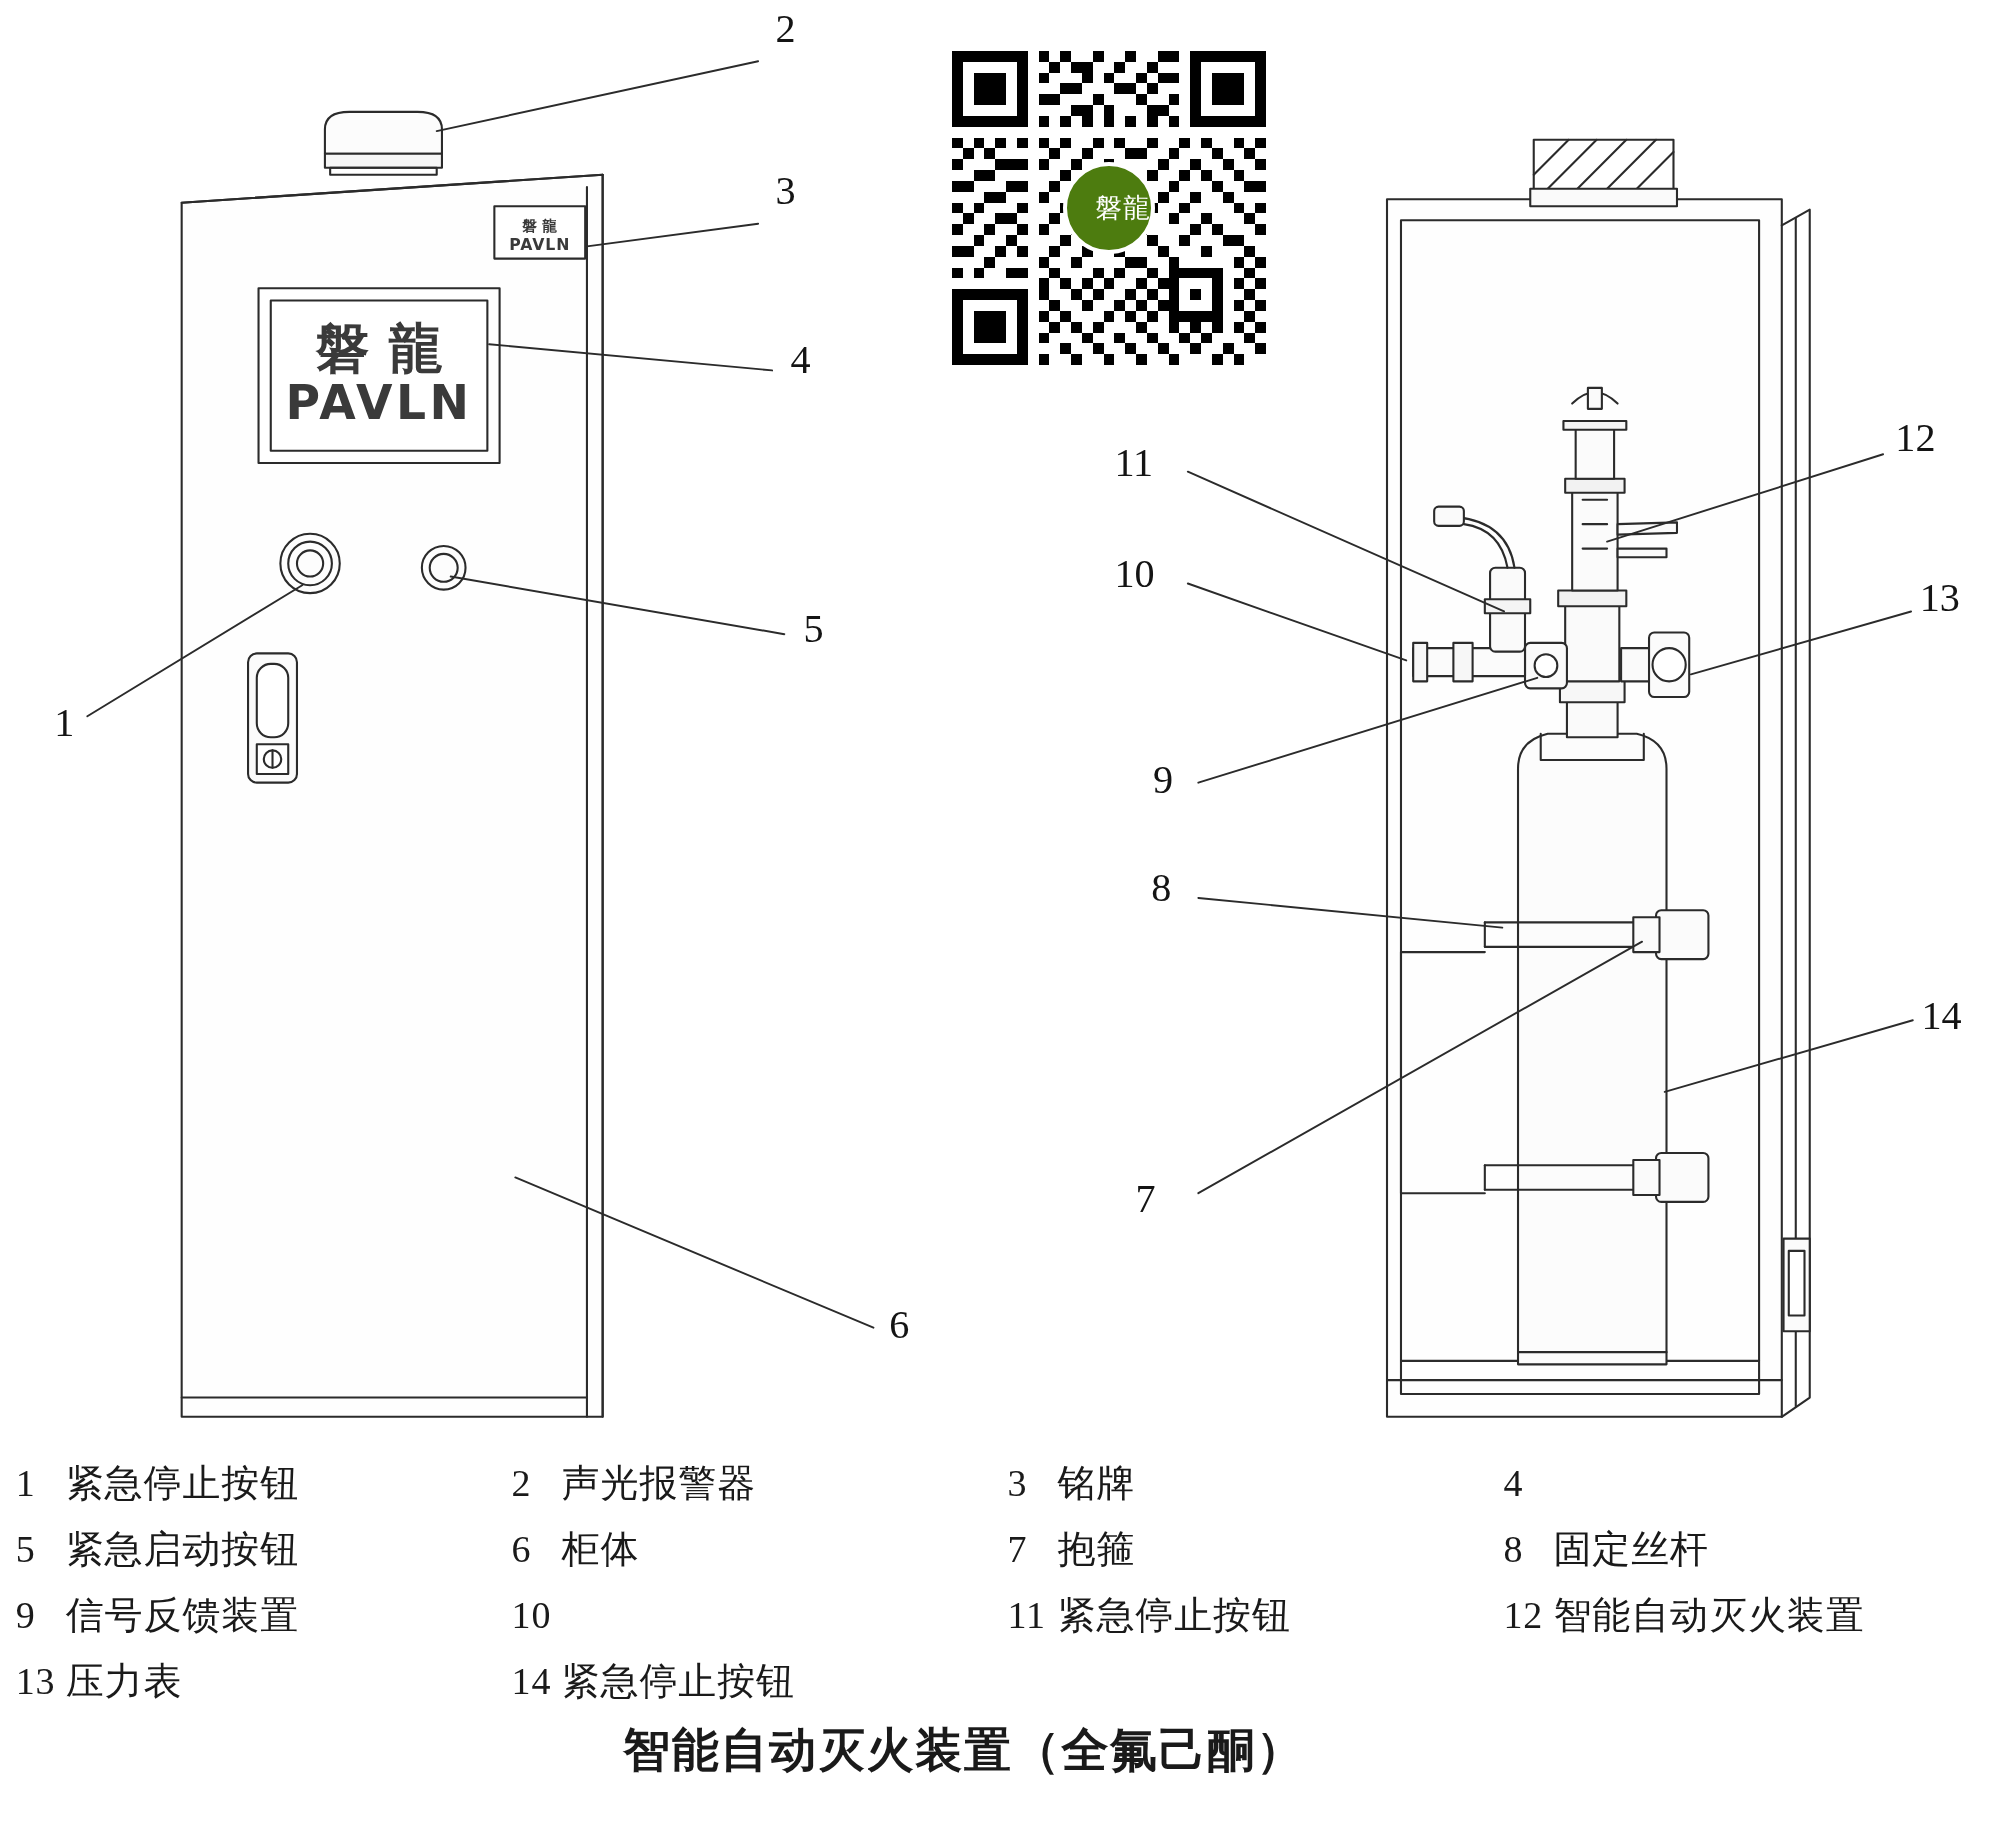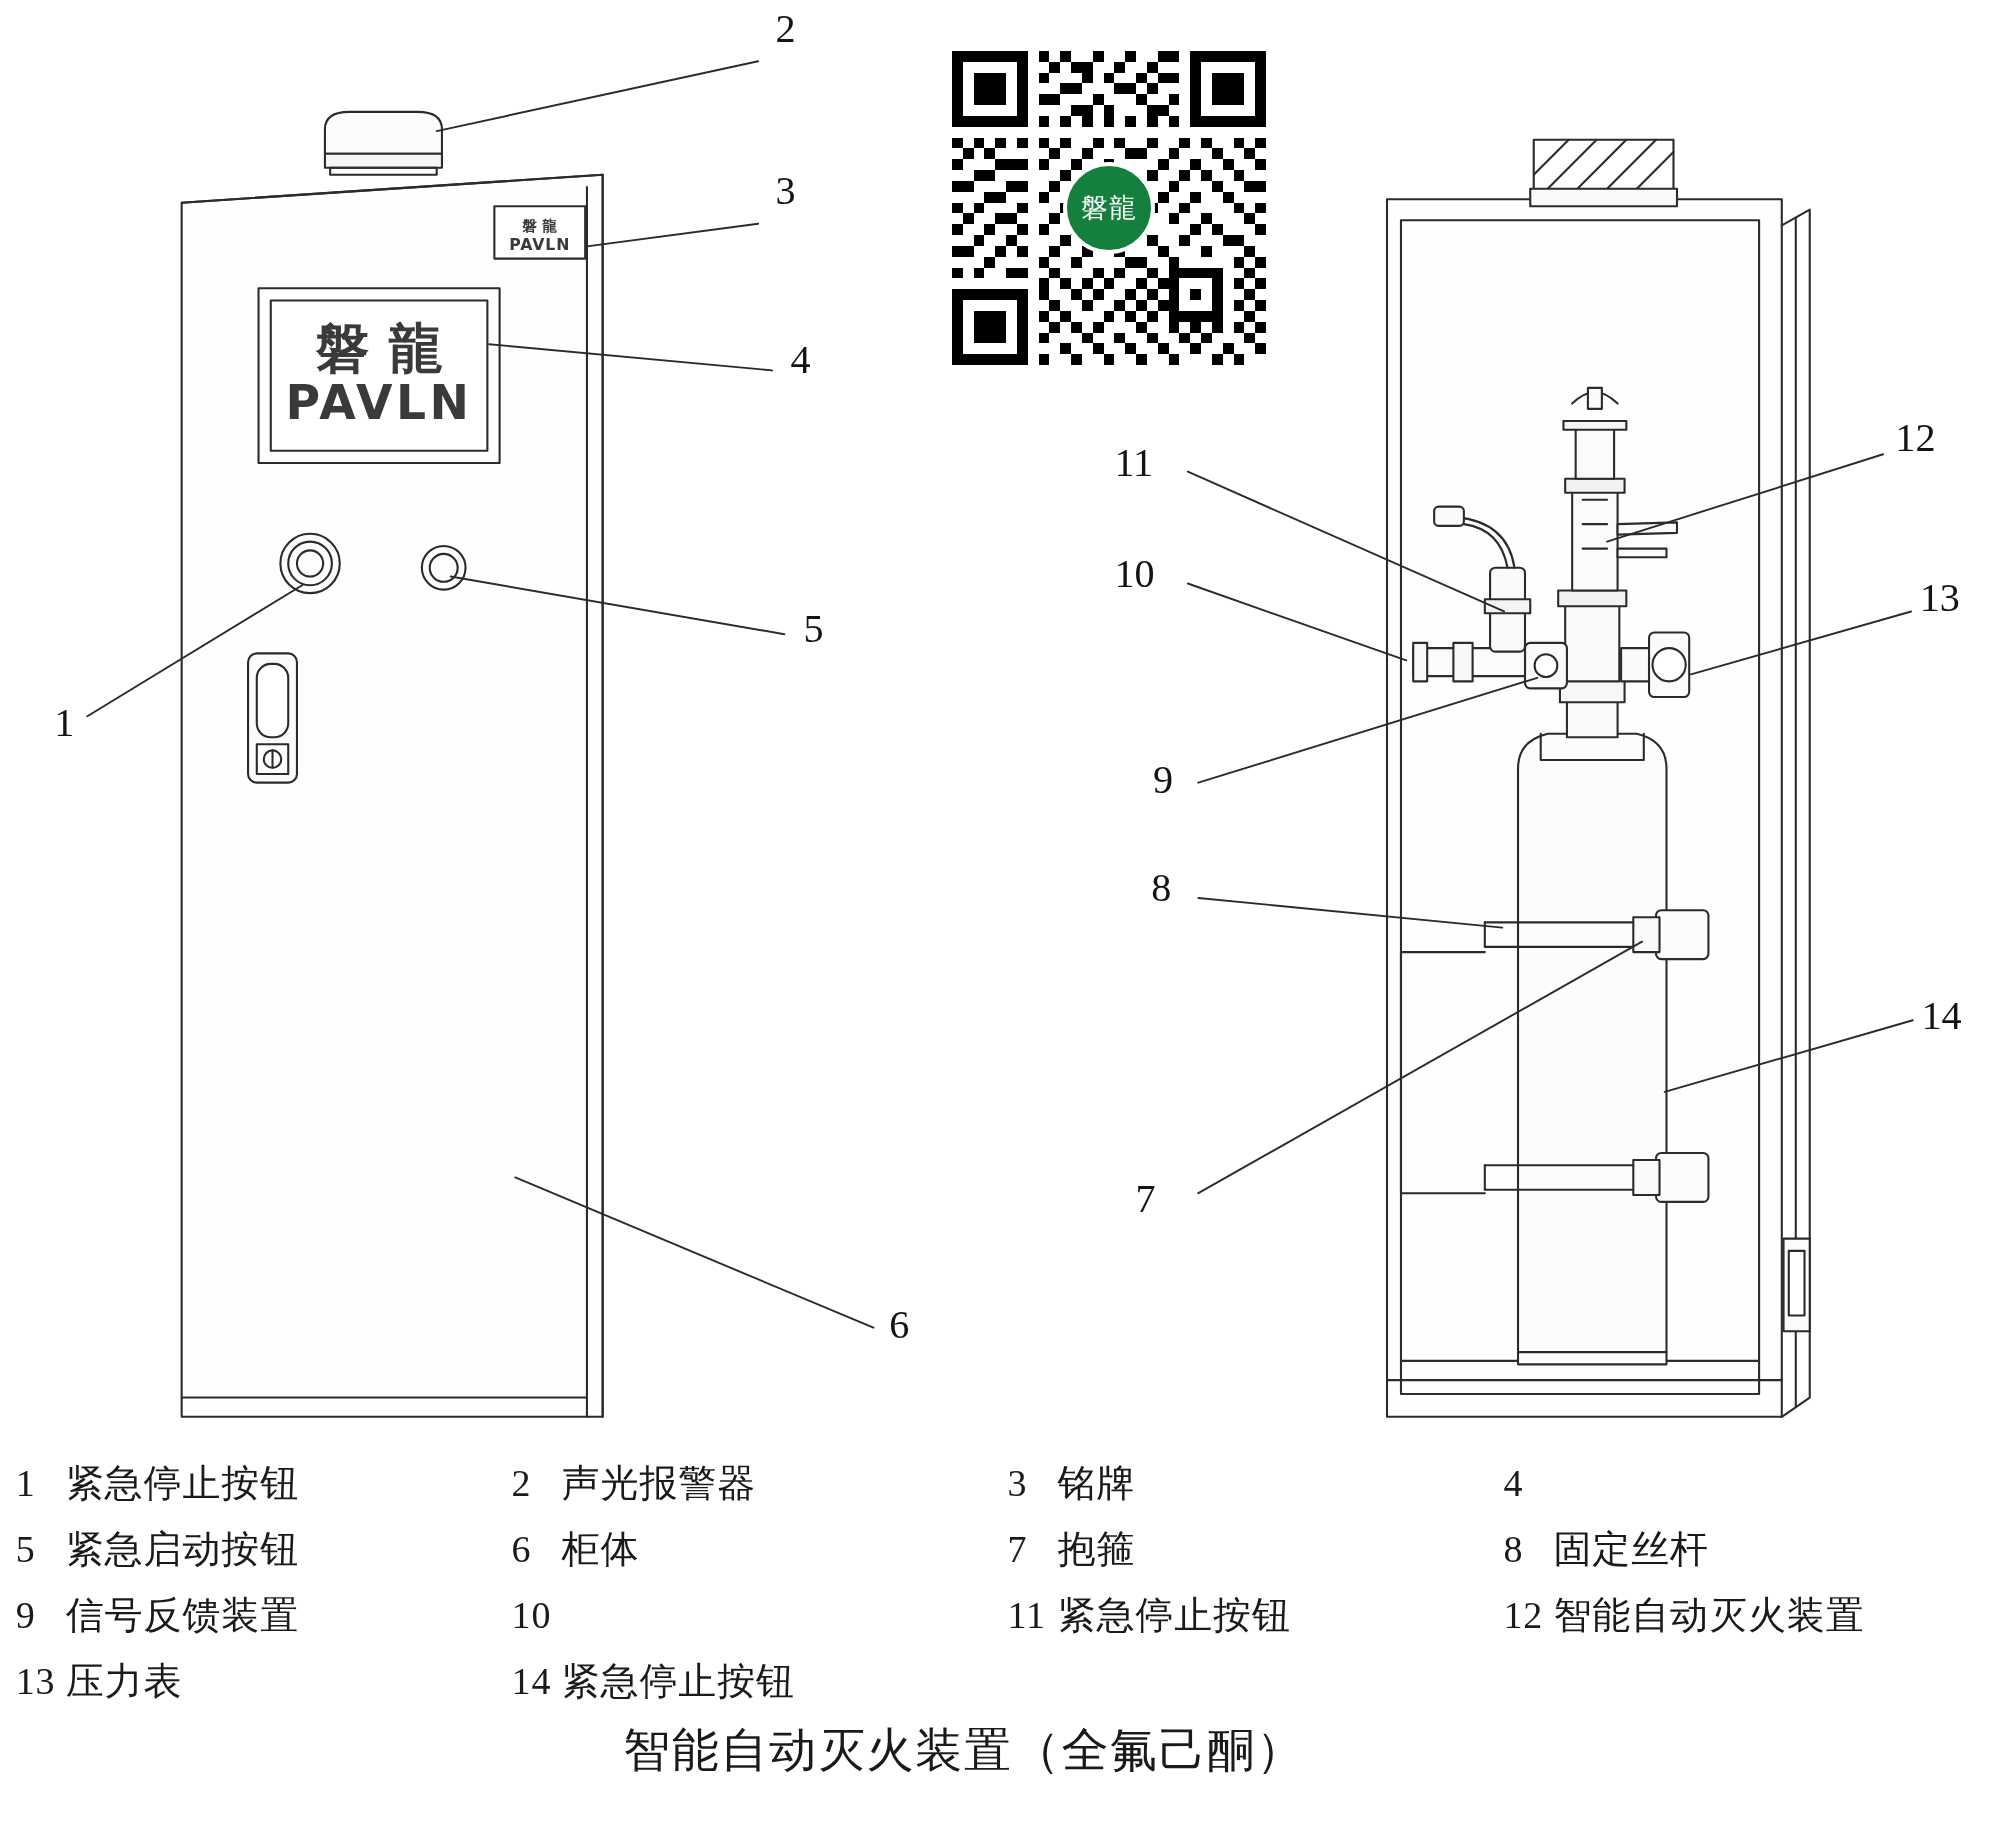--- a/index.html
+++ b/index.html
@@ -53,21 +53,21 @@
   .legend-text {
     margin-left: 3px;
   }
   .caption {
     position: absolute;
     left: 0;
     top: 1719px;
     width: 1928px;
     text-align: center;
     font-size: 47px;
-    font-weight: normal;
+    font-weight: bold;
     letter-spacing: 1.7px;
     font-family: "DejaVu Sans", "Liberation Sans", sans-serif;
   }
   .callout-num {
     font-size: 46px;
     font-family: "Liberation Serif", serif;
     fill: #141414;
   }
   .qr {
     position: absolute;
@@ -77,26 +77,26 @@
     height: 314px;
   }
   .qr-badge {
     position: absolute;
     left: 50%;
     top: 50%;
     transform: translate(-50%, -50%);
     width: 84px;
     height: 84px;
     border-radius: 50%;
-    background: #15803d;
+    background: #4d7c0f;
     border: 4.4px solid #ffffff;
     color: #ffffff;
     font-size: 27px;
     line-height: 84px;
-    text-align: center;
+    text-align: right;
     font-family: "DejaVu Sans", sans-serif;
     letter-spacing: 0.9px;
   }
   .brandplate-text {
     font-family: "DejaVu Sans", "Liberation Sans", sans-serif;
   }
 </style>
 </head>
 <body>
 

